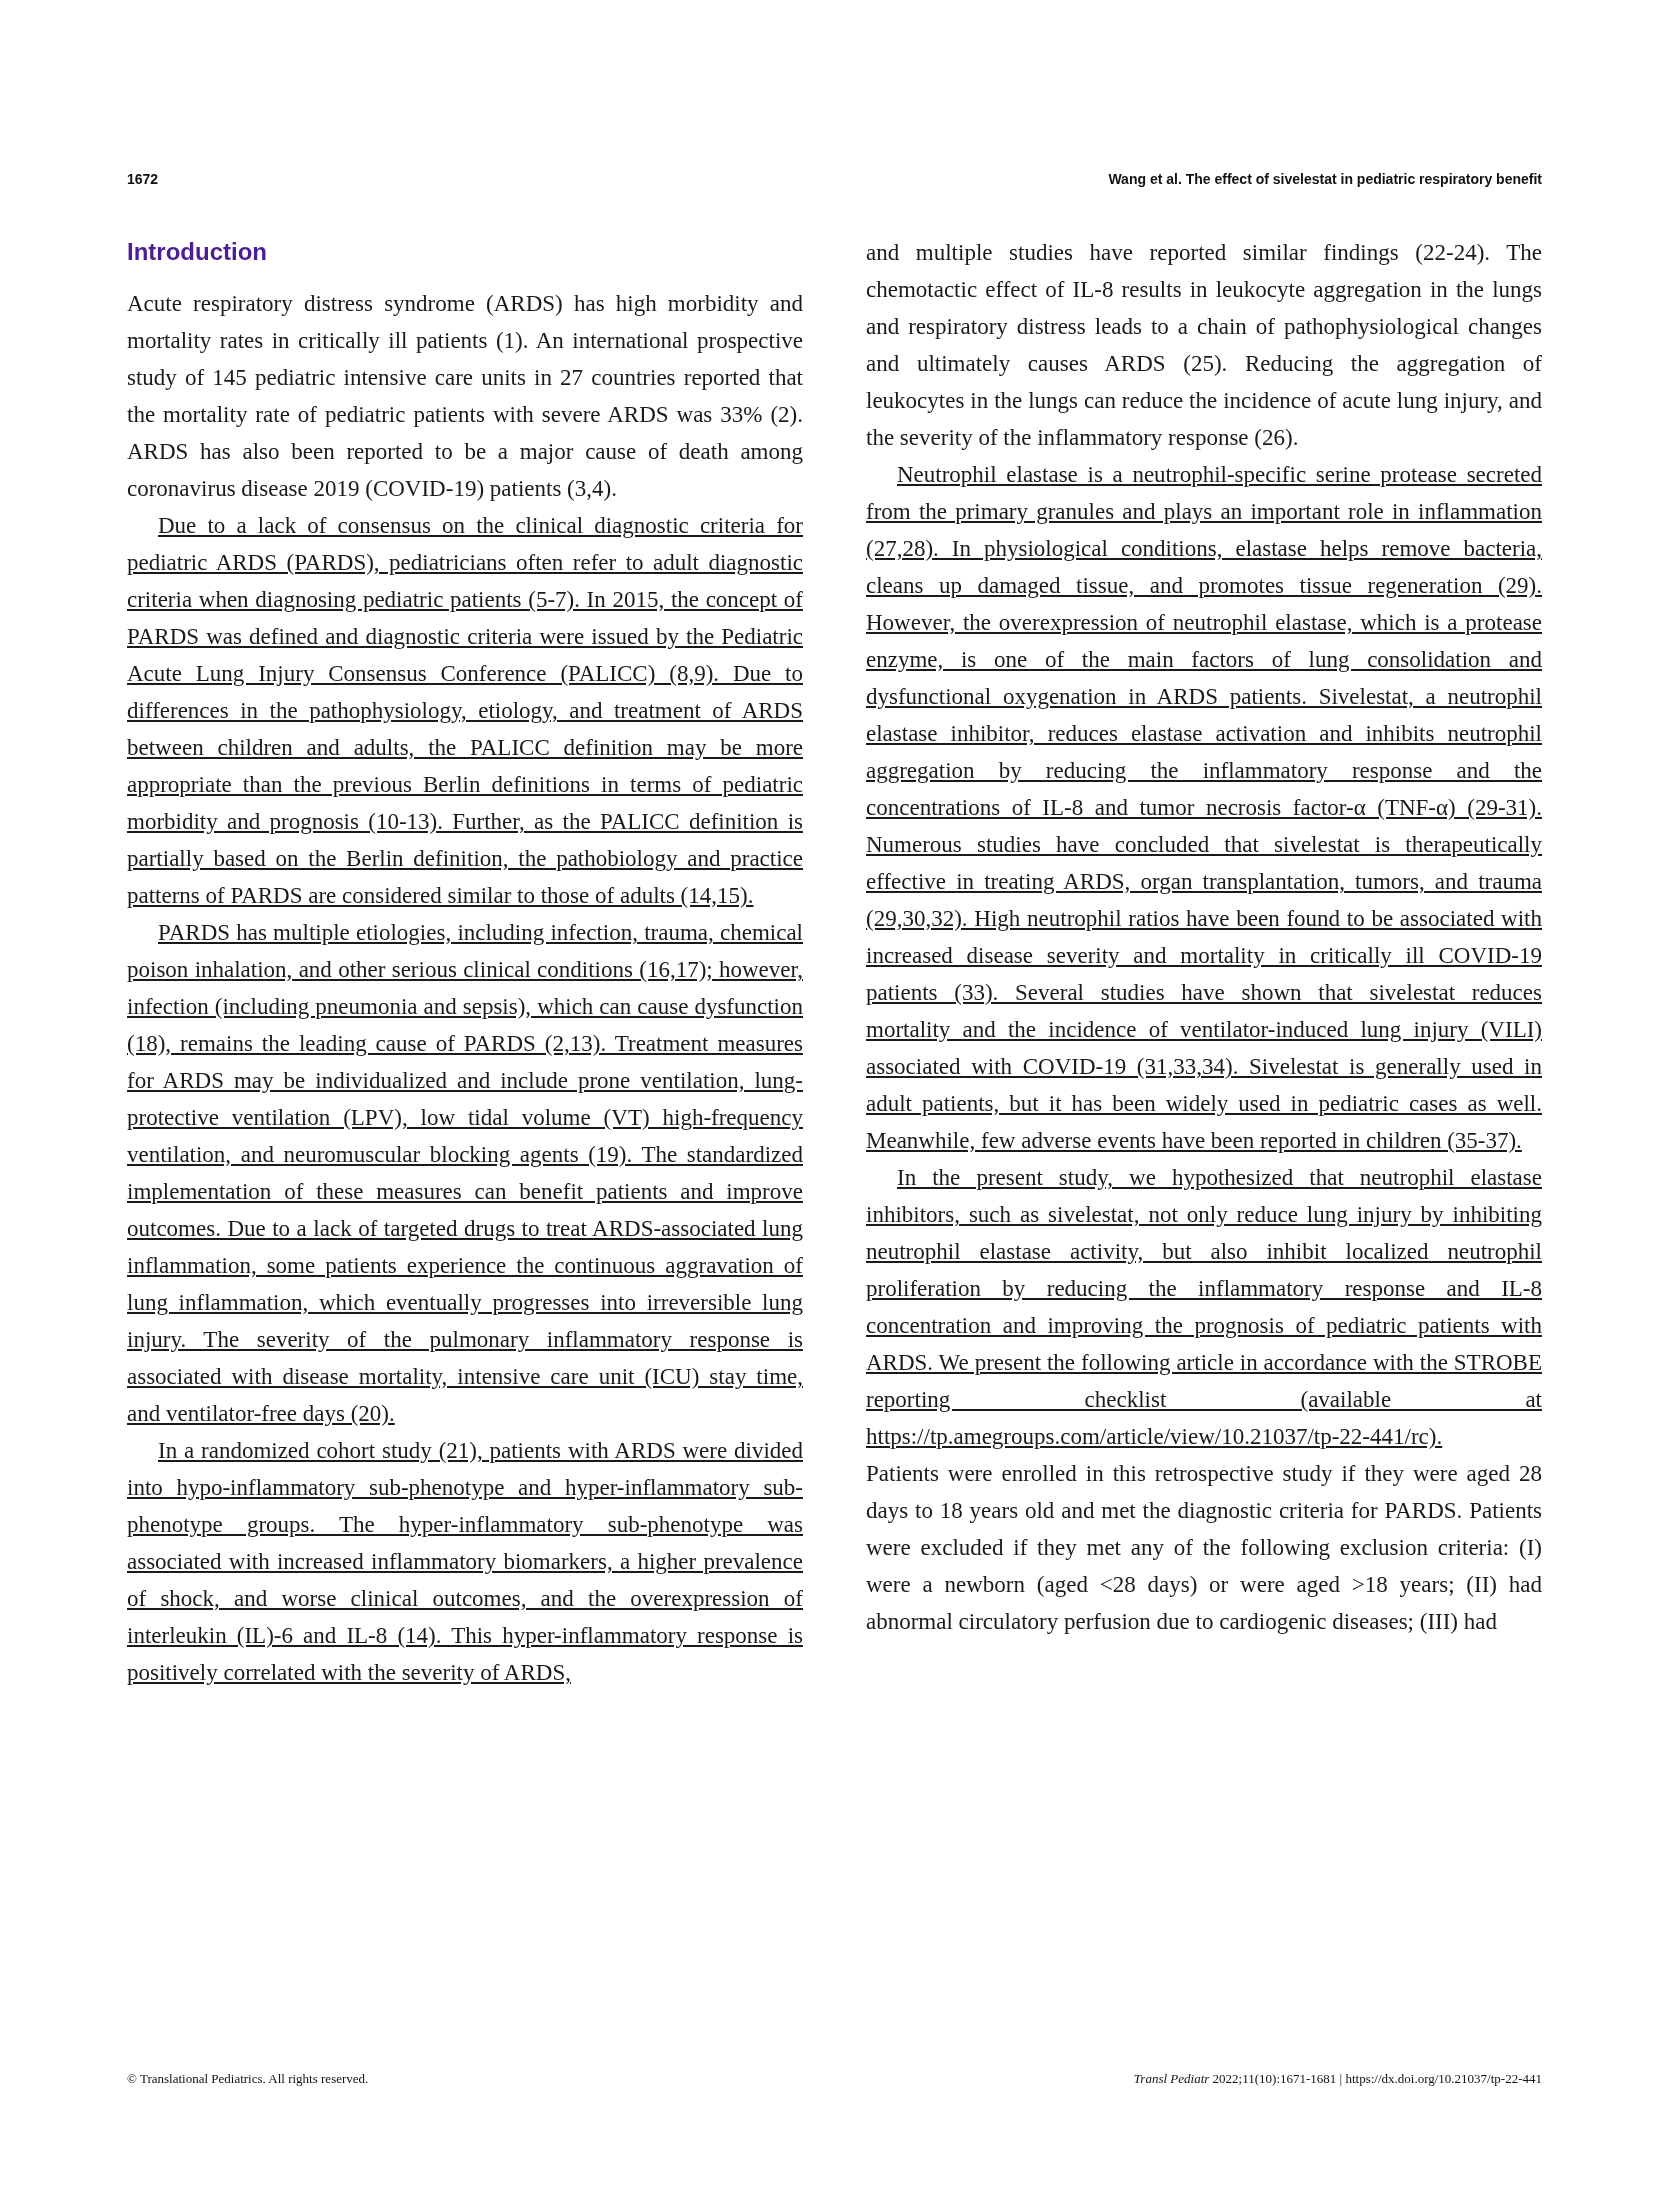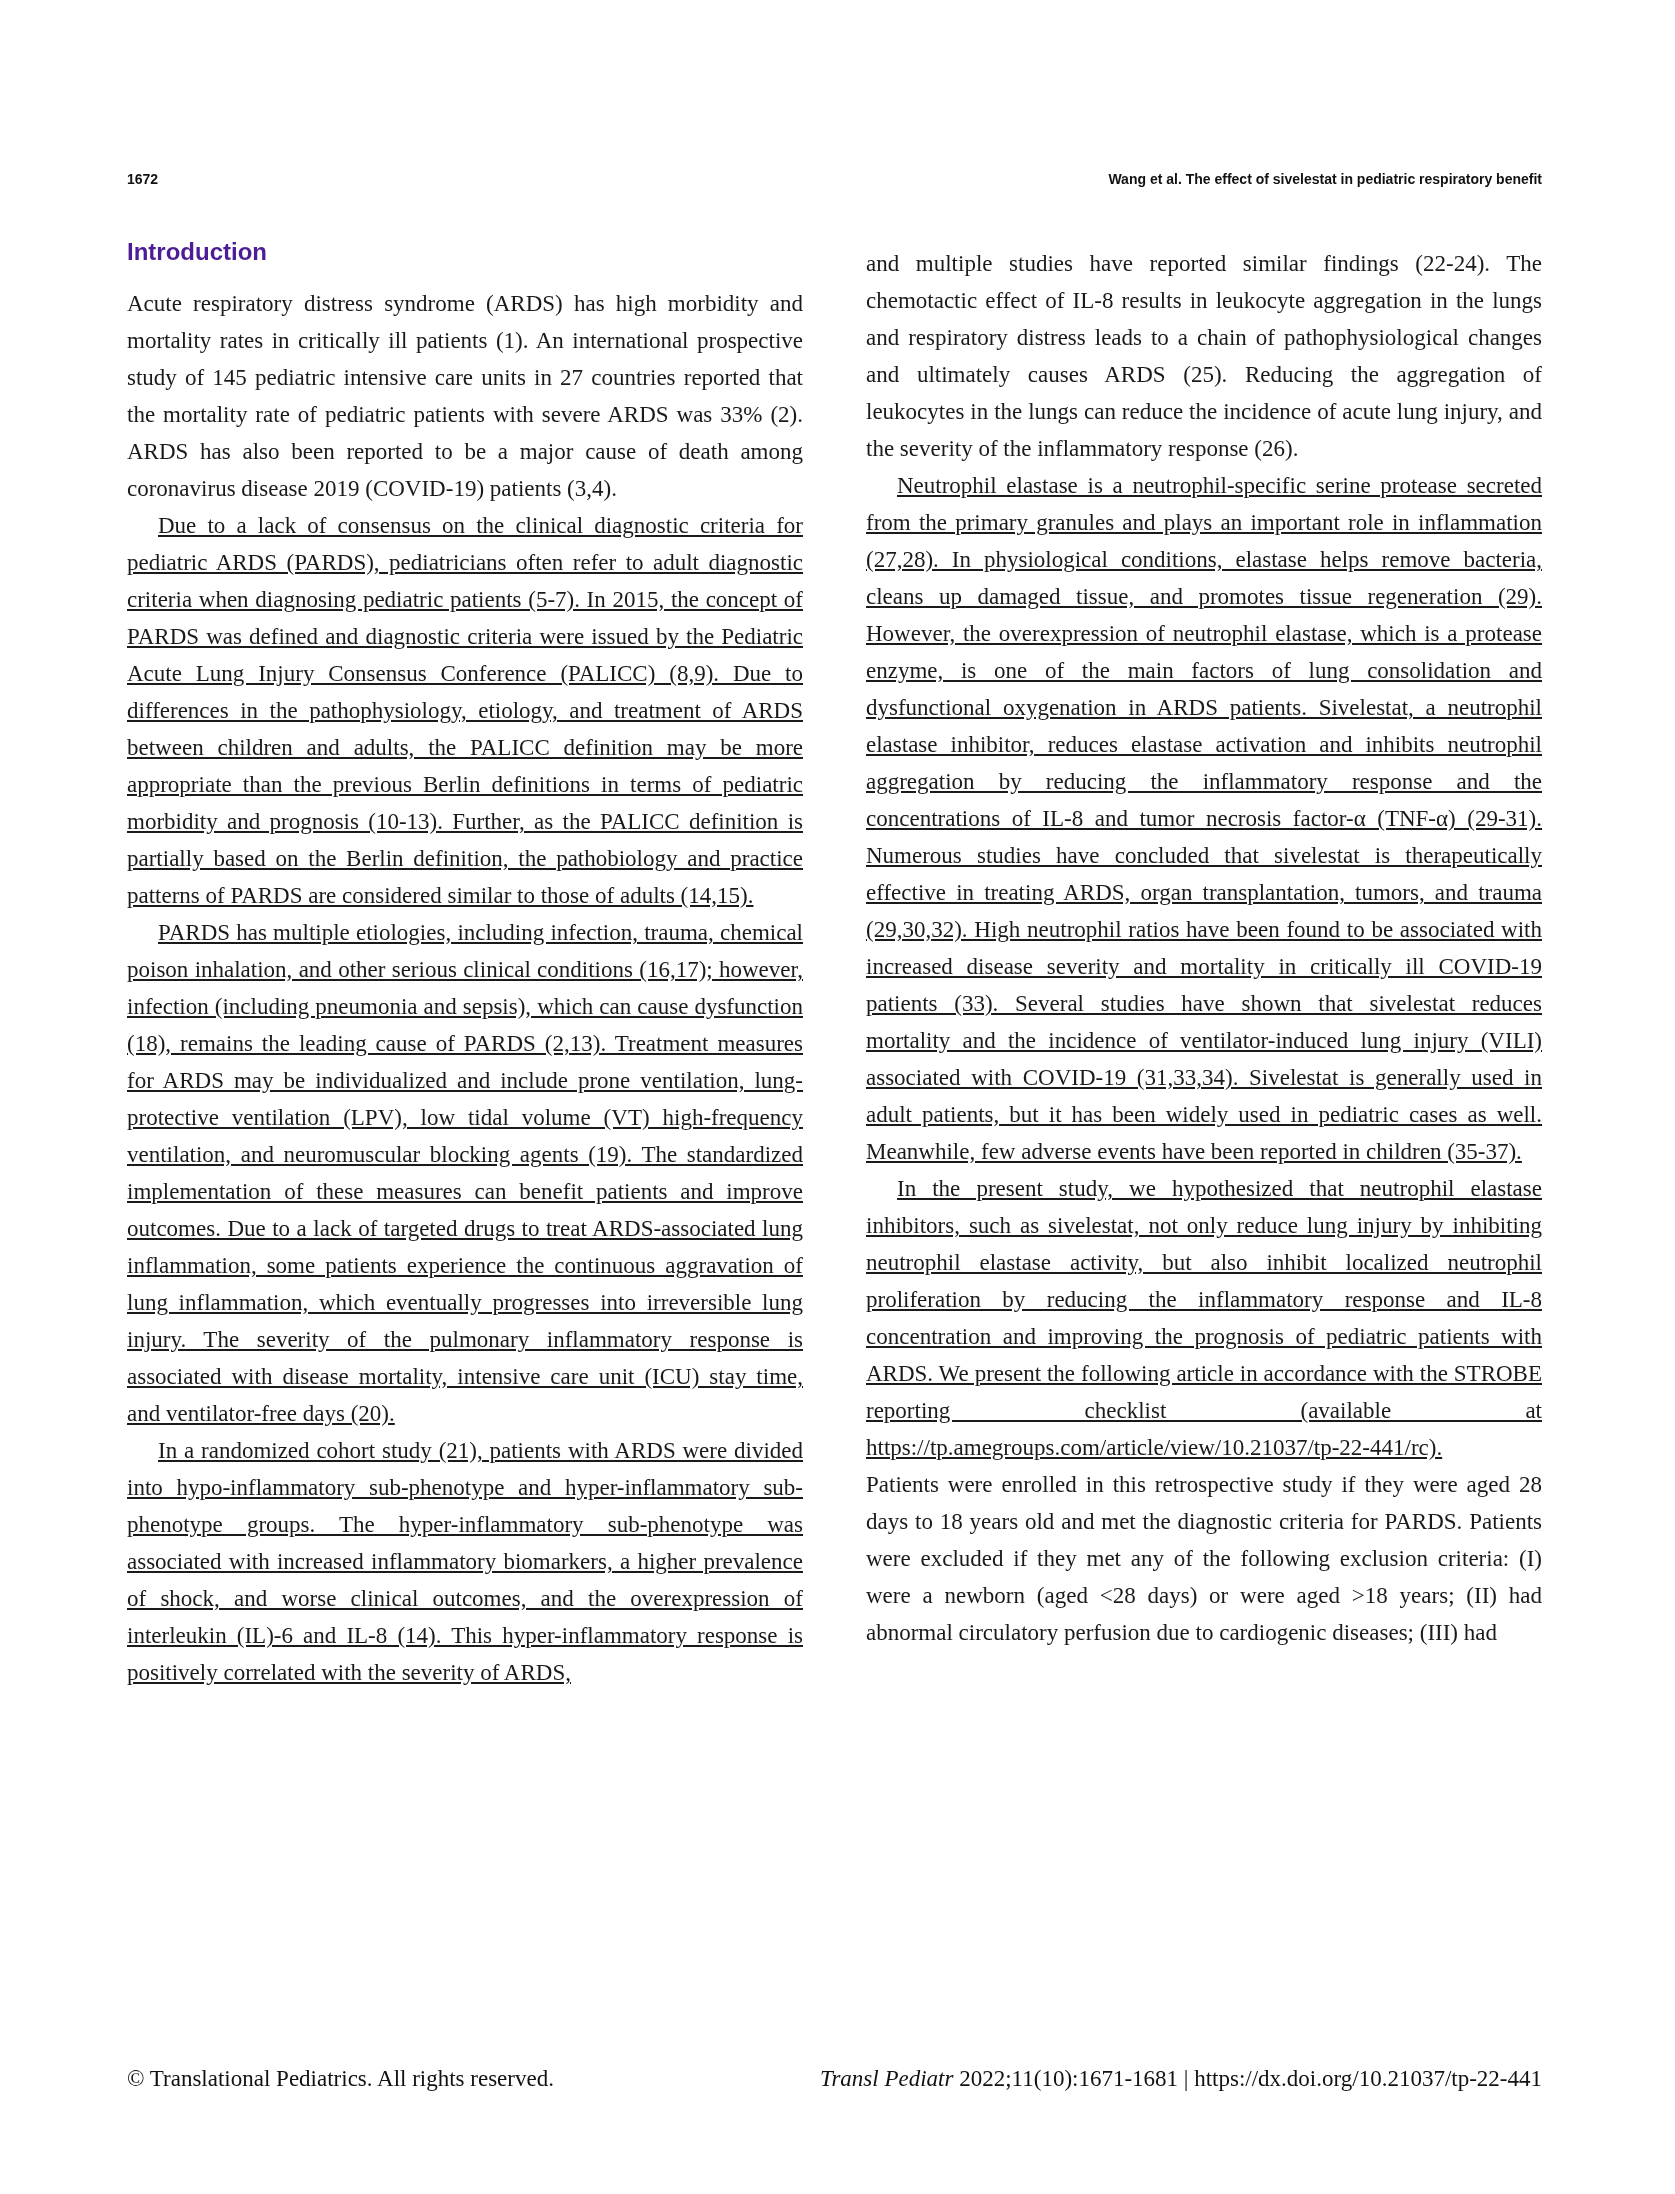--- a/index.html
+++ b/index.html
@@ -9,31 +9,31 @@
       position: absolute; top: 165px; left: 127px; width: 1415px; height: 27px;
       font-family: "Liberation Sans", sans-serif; font-weight: bold; font-size: 14px;
       color: #111; display: flex; justify-content: space-between; align-items: center;
     }
     .col {
       position: absolute; top: 234px; width: 676px;
       font-family: "Liberation Serif", serif; font-size: 23px; line-height: 37px;
       color: #1a1a1a; text-align: justify;
     }
     .col.left { left: 127px; }
-    .col.right { left: 866px; margin-top: 11px; }
+    .col.right { left: 866px; }
     .col p { margin: 0; text-indent: 0; }
     .col p.indent { text-indent: 31px; text-decoration: underline; }
     .section-heading {
       font-family: "Liberation Sans", sans-serif; font-weight: bold; font-size: 24px;
       color: #4c1d95; line-height: 36px; margin: 0 0 15px 0;
     }
     .section-heading.methods { margin-top: 47px; margin-bottom: 15px; }
     .footer {
       position: absolute; top: 2065px; left: 127px; width: 1415px; height: 27px;
-      font-family: "Liberation Serif", serif; font-size: 23px; color: #111;
+      font-family: "Liberation Serif", serif; font-size: 13px; color: #111;
       display: flex; justify-content: space-between; align-items: center;
     }
     .footer .journal { font-style: italic; }
   </style>
 </head>
 <body>
 
 <div class="page">
 
   <div class="running-head">

